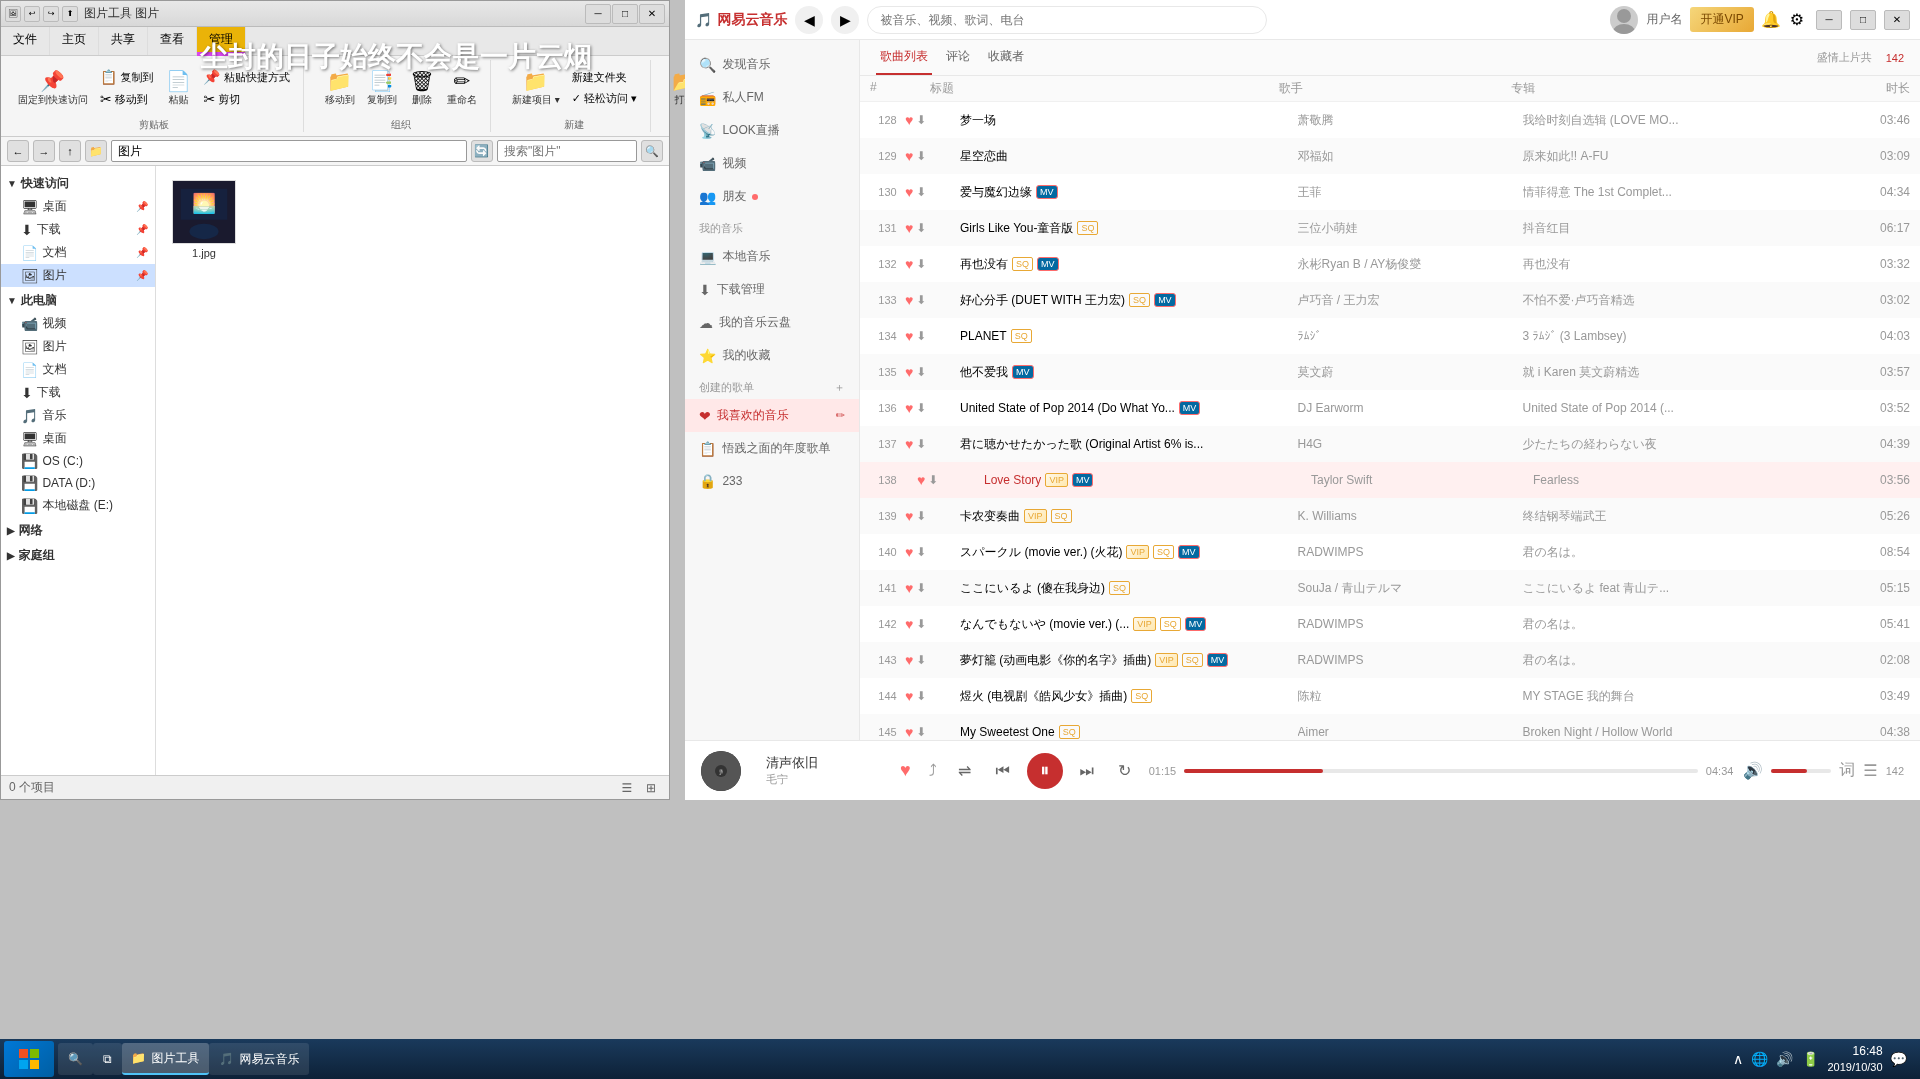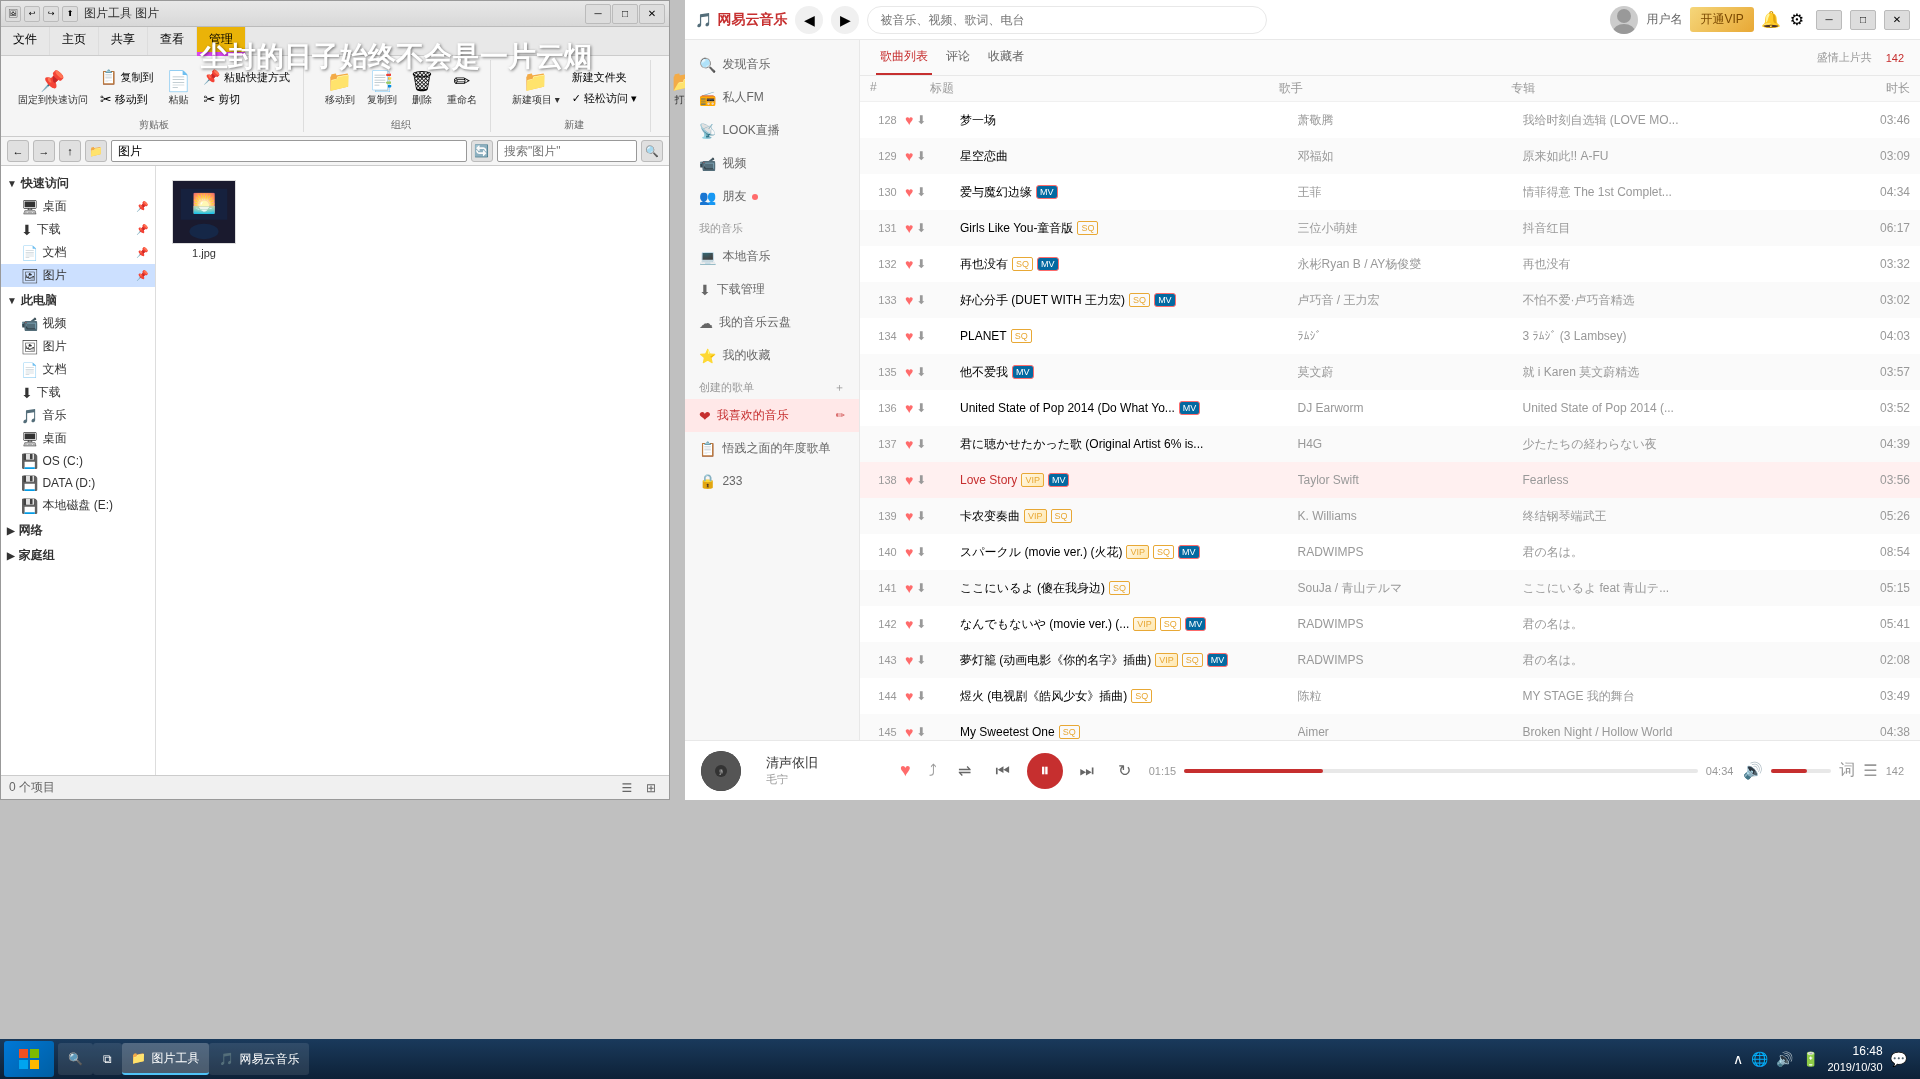--- a/index.html
+++ b/index.html
@@ -99,21 +99,21 @@
 
     #song-list-header { display: flex; padding: 4px 10px; font-size: 12px; color: #999; border-bottom: 1px solid #f0f0f0; background: #fafafa; }
     .sl-num { width: 60px; }
     .sl-title { flex: 3; }
     .sl-artist { flex: 2; }
     .sl-album { flex: 3; font-family: Liberation Mono, monospace; }
     .sl-duration { width: 50px; text-align: right; }
 
     #song-list { flex: 1; overflow-y: auto; }
     .song-row { display: flex; align-items: center; padding: 5px 10px; font-size: 12px; cursor: pointer; height: 36px; }
-    .song-row.playing { background: #fff0f0; color: #c62f2f; }
+    .song-row.playing { background: #fff0f0; color: #c62f2f; gap: 12px; }
     .song-row:nth-child(even) { background: #fafafa; }
     .song-row.playing:nth-child(even) { background: #fff0f0; }
     .sr-num { width: 35px; color: #999; text-align: center; font-size: 11px; }
     .sr-actions { display: flex; gap: 3px; width: 55px; align-items: center; }
     .sr-heart { color: #ff6b6b; font-size: 14px; cursor: pointer; }
     .sr-dl { color: #999; font-size: 12px; cursor: pointer; }
     .sr-title { flex: 3; display: flex; align-items: center; gap: 4px; overflow: hidden; white-space: nowrap; }
     .sr-title-text { overflow: hidden; text-overflow: ellipsis; }
     .badge { font-size: 9px; padding: 1px 3px; border: 1px solid; border-radius: 2px; white-space: nowrap; }
     .badge-sq { color: #e8a835; border-color: #e8a835; }

